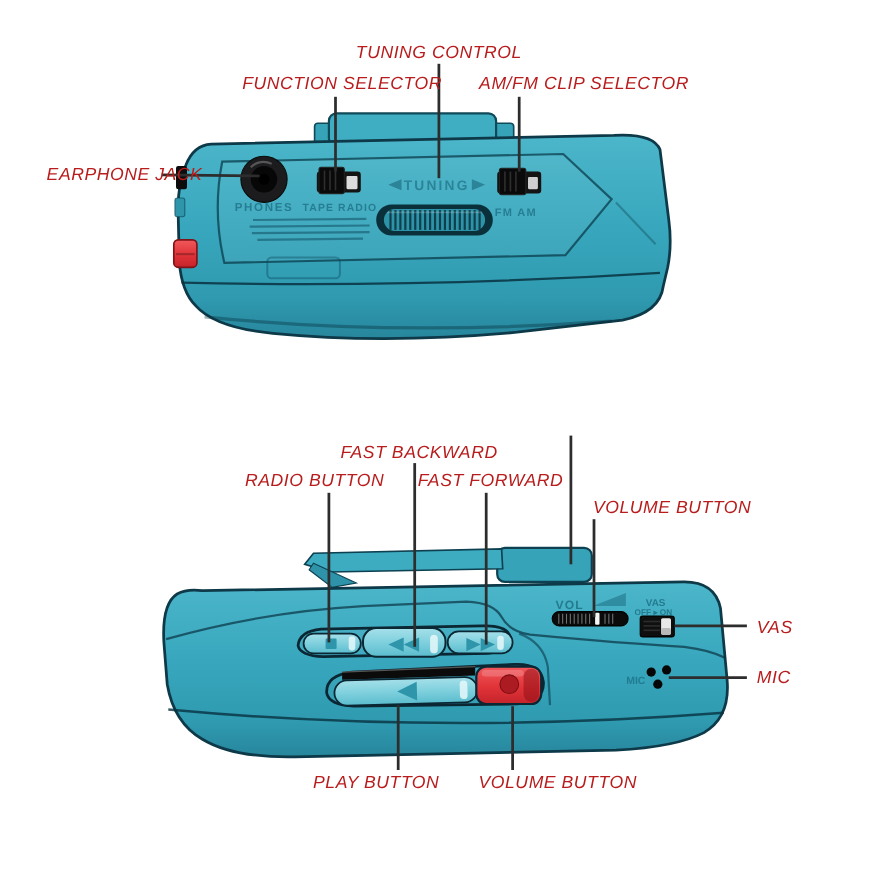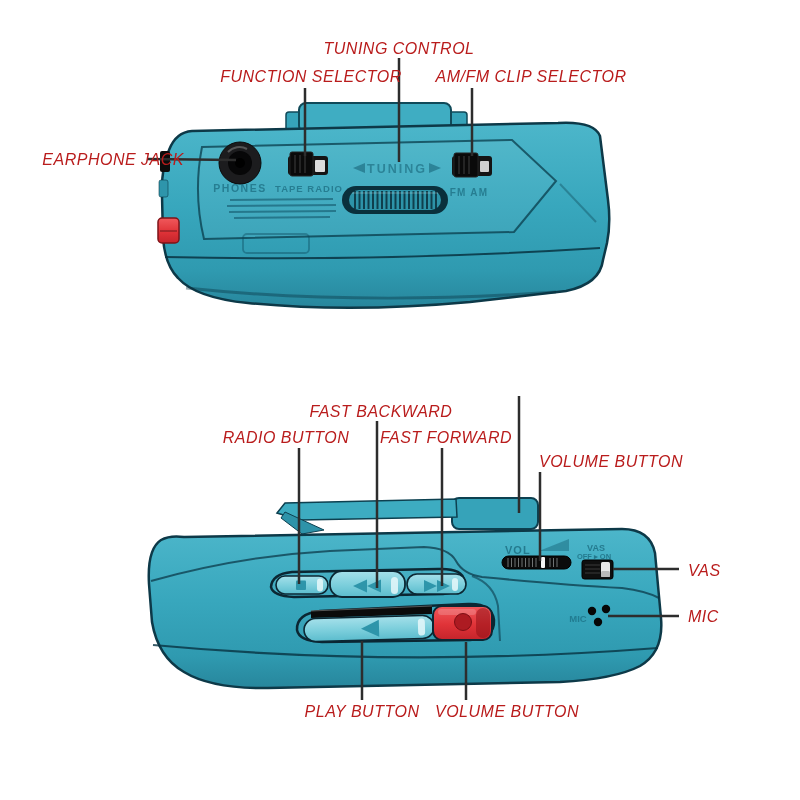--- a/index.html
+++ b/index.html
@@ -243,16 +243,16 @@
 <div class="lbl center" style="left:311px;top:68px;text-align:right;">FUNCTION SELECTOR</div>
 <div class="lbl center" style="left:531px;top:68px;">AM/FM CLIP SELECTOR</div>
 <div class="lbl rightend" style="left:143px;top:151px;margin-left:41px;">EARPHONE JACK</div>
 
 <div class="lbl center" style="left:381px;top:403px;">FAST BACKWARD</div>
 <div class="lbl center" style="left:286px;top:429px;">RADIO BUTTON</div>
 <div class="lbl center" style="left:446px;top:429px;">FAST FORWARD</div>
 <div class="lbl center" style="left:611px;top:453px;">VOLUME BUTTON</div>
 <div class="lbl" style="left:688px;top:562px;">VAS</div>
 <div class="lbl" style="left:688px;top:608px;">MIC</div>
-<div class="lbl center" style="left:342px;top:703px;margin-left:20px;">PLAY BUTTON</div>
+<div class="lbl center" style="left:342px;top:703px;">PLAY BUTTON</div>
 <div class="lbl center" style="left:507px;top:703px;">VOLUME BUTTON</div>
 
 </div>
 
 </body></html>

